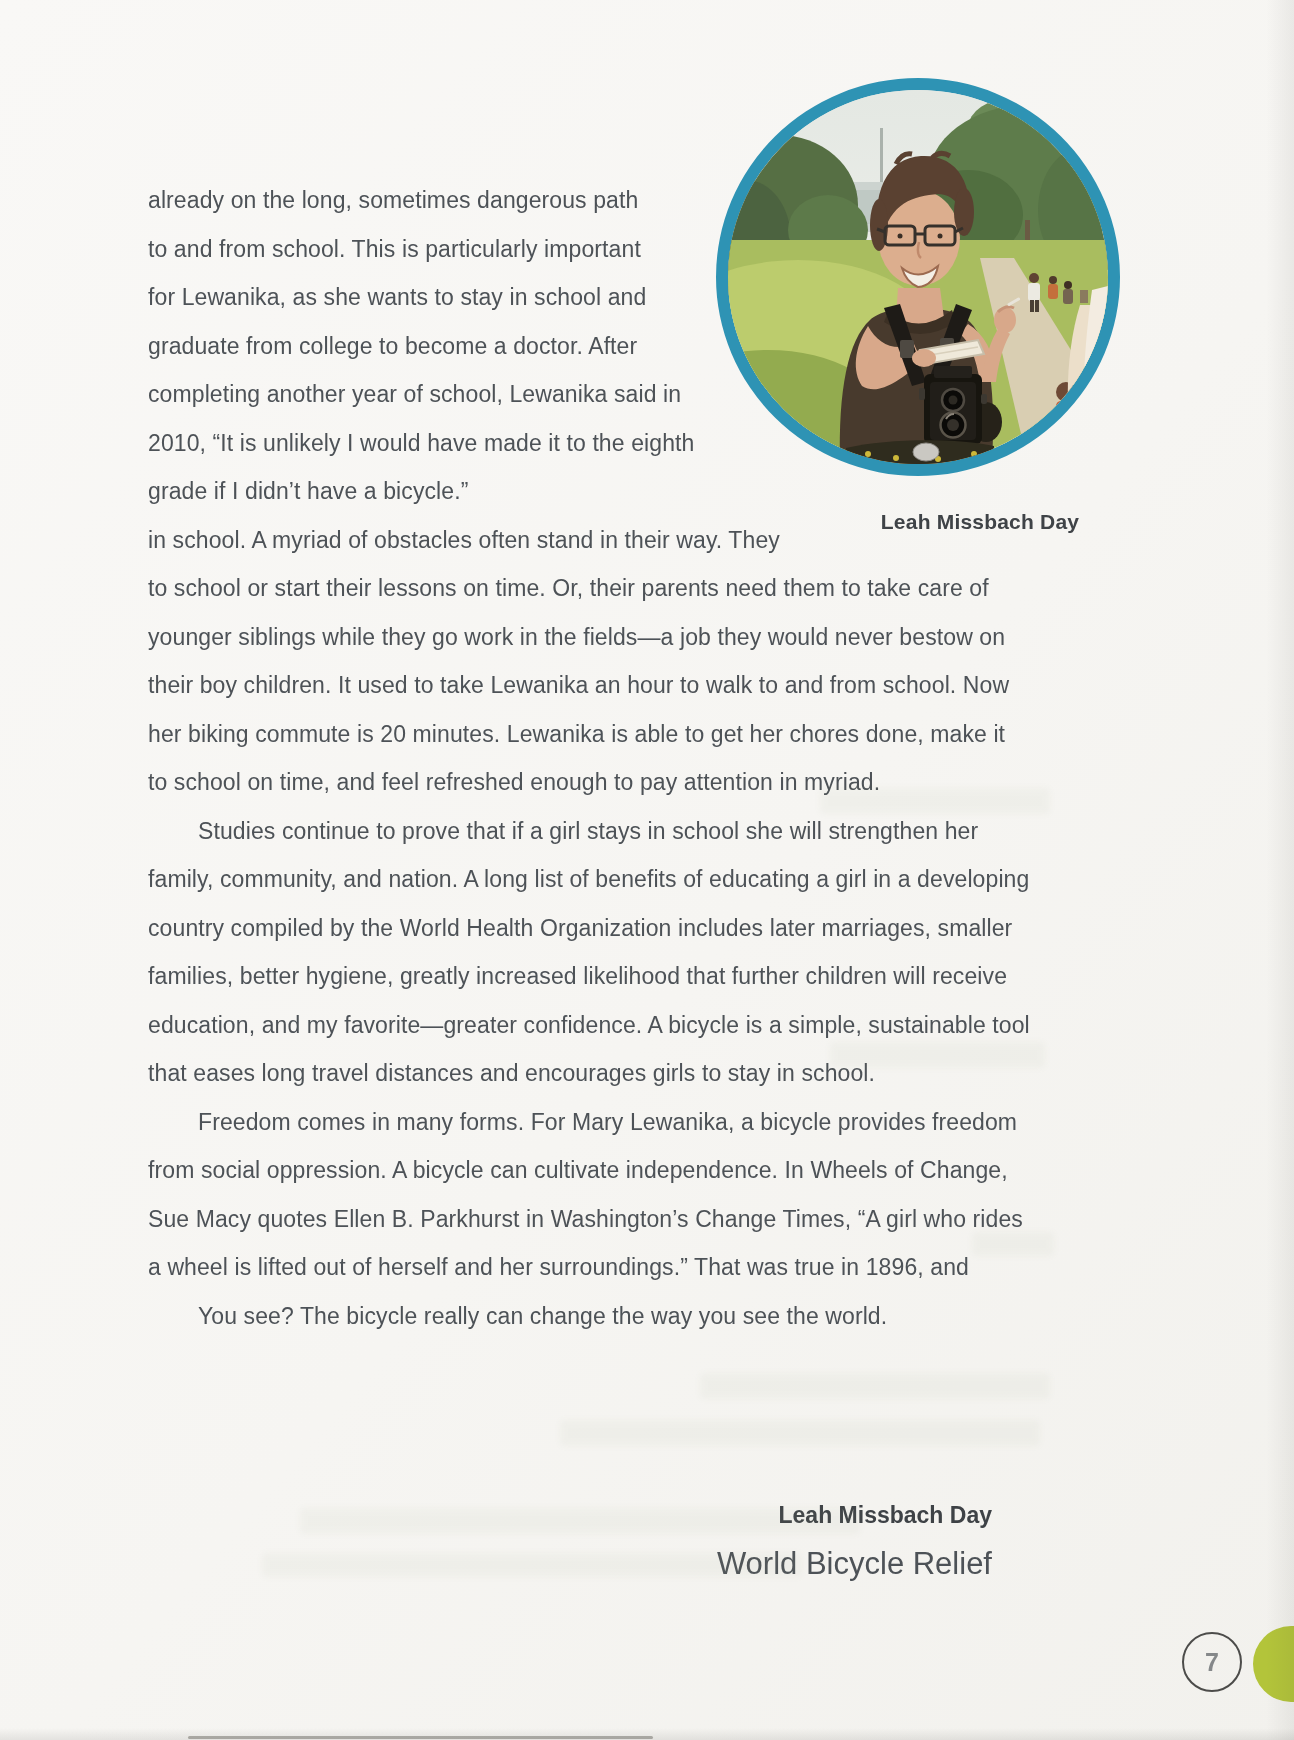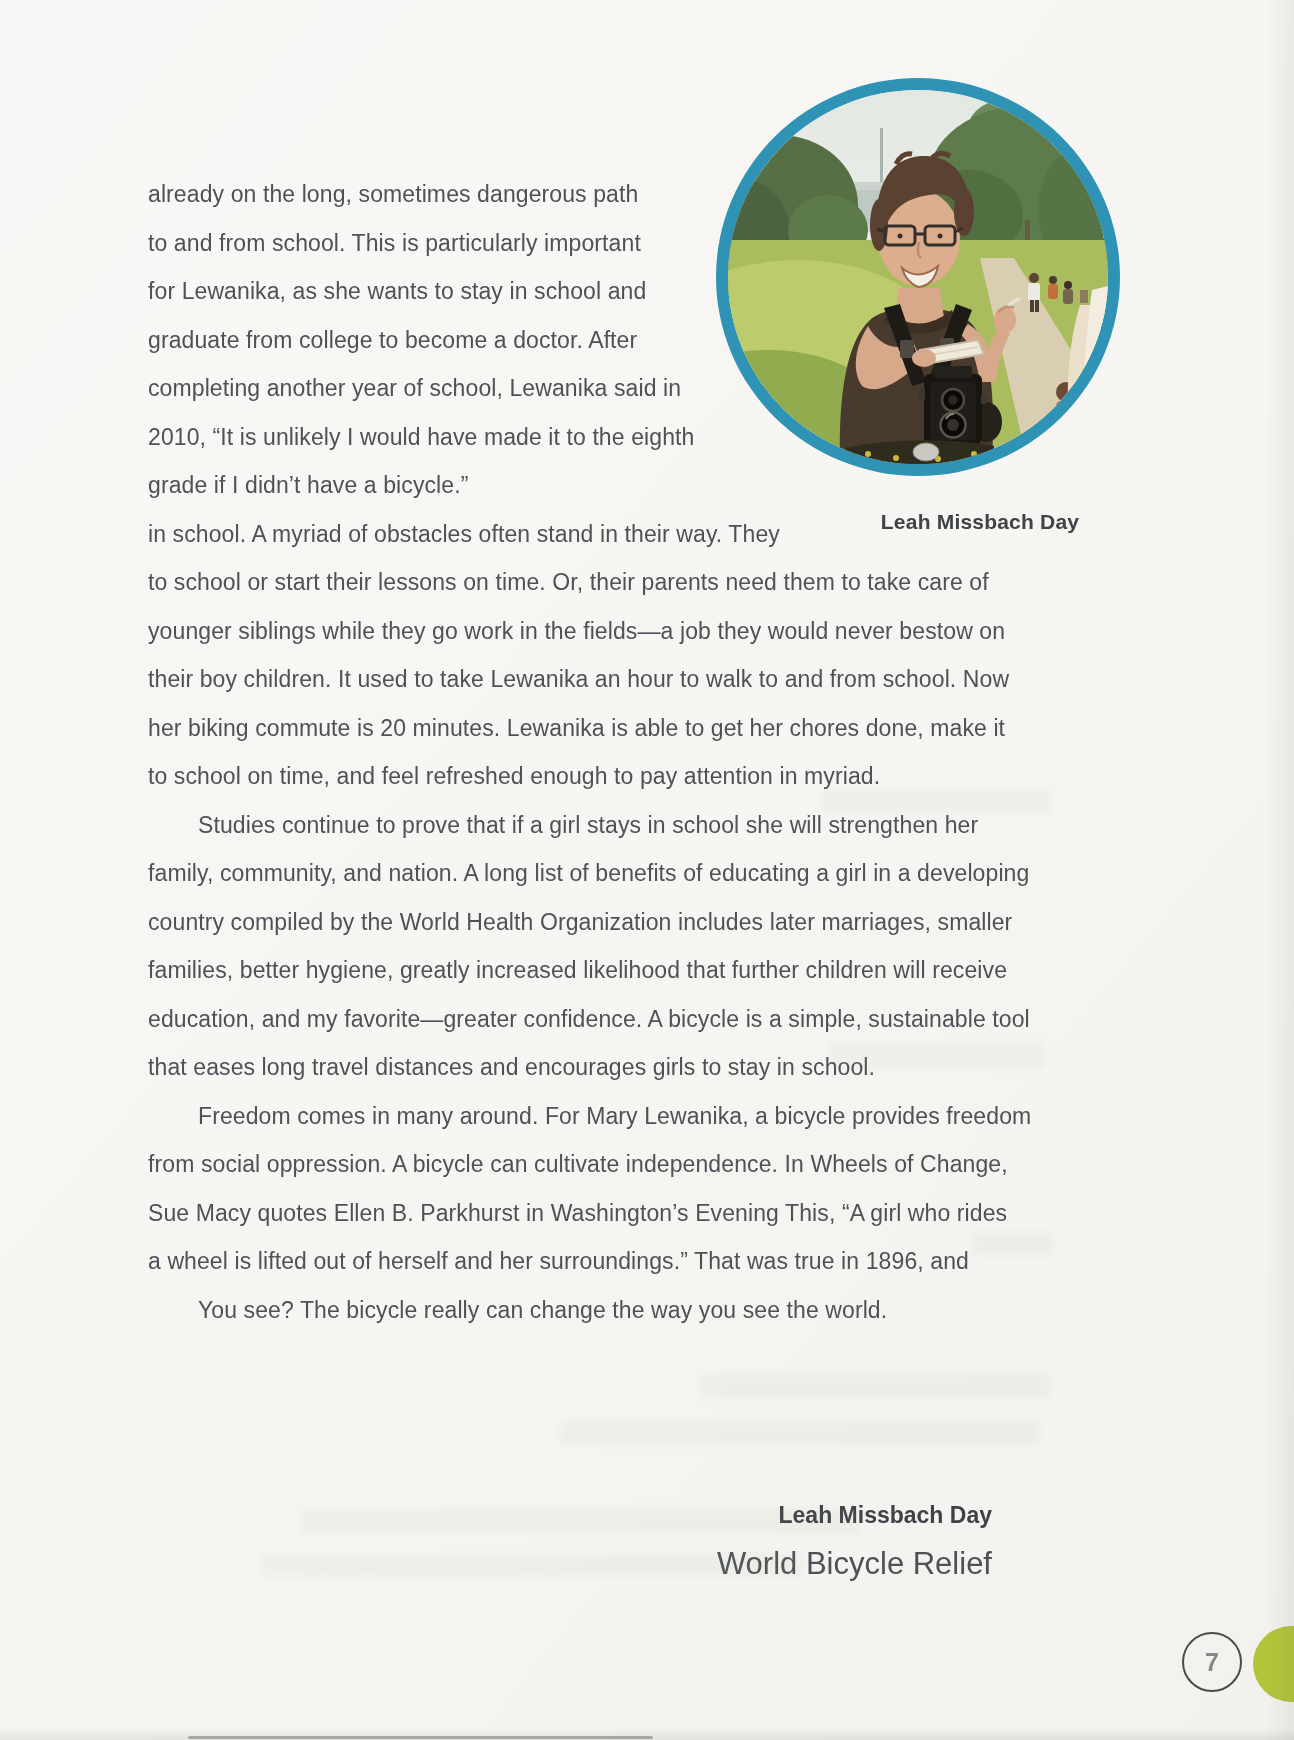--- a/index.html
+++ b/index.html
@@ -10,21 +10,21 @@
   }
   
   .edge-right { position:absolute; right:0; top:0; width:28px; height:100%;
     background:linear-gradient(to right, rgba(60,60,55,0), rgba(60,60,55,0.07)); }
   .edge-bottom { position:absolute; left:0; bottom:0; width:100%; height:12px;
     background:linear-gradient(to bottom, rgba(60,60,55,0), rgba(60,60,55,0.10)); }
   .edge-bottom-line { position:absolute; left:188px; bottom:1px; width:465px; height:3px;
     background:#87857f; opacity:.65; border-radius:2px; }
 
   
-  .article { position:absolute; left:148px; top:170px; width:1010px; }
+  .article { position:absolute; left:148px; top:176px; width:1010px; }
   .line { height:48.5px; line-height:48.5px; white-space:nowrap;
     font-size:23px; color:#4d5257; letter-spacing:0.1px; }
   .line.indent { padding-left:50px; }
   .it { }
 
   
   .photo { position:absolute; left:716px; top:78px; width:404px; height:398px;
     border:12px solid #2e93b4; border-radius:50%; box-sizing:border-box;
     overflow:hidden; background:#e3e7e1; }
   .photo svg { width:100%; height:100%; display:block; }
@@ -174,23 +174,23 @@
       <div class="line"><span>younger siblings while they go work in the fields—a job they would never bestow on</span></div>
       <div class="line"><span>their boy children. It used to take Lewanika an hour to walk to and from school. Now</span></div>
       <div class="line"><span>her biking commute is 20 minutes. Lewanika is able to get her chores done, make it</span></div>
       <div class="line"><span>to school on time, and feel refreshed enough to pay attention in myriad.</span></div>
       <div class="line indent"><span>Studies continue to prove that if a girl stays in school she will strengthen her</span></div>
       <div class="line"><span>family, community, and nation. A long list of benefits of educating a girl in a developing</span></div>
       <div class="line"><span>country compiled by the World Health Organization includes later marriages, smaller</span></div>
       <div class="line"><span>families, better hygiene, greatly increased likelihood that further children will receive</span></div>
       <div class="line"><span>education, and my favorite—greater confidence. A bicycle is a simple, sustainable tool</span></div>
       <div class="line"><span>that eases long travel distances and encourages girls to stay in school.</span></div>
-      <div class="line indent"><span>Freedom comes in many around. For Mary Lewanika, a bicycle provides freedom</span></div>
+      <div class="line indent"><span>Freedom comes in many forms. For Mary Lewanika, a bicycle provides freedom</span></div>
       <div class="line"><span>from social oppression. A bicycle can cultivate independence. In </span><span class="it">Wheels of Change</span><span>,</span></div>
-      <div class="line"><span>Sue Macy quotes Ellen B. Parkhurst in Washington’s </span><span class="it">Evening This</span><span>, “A girl who rides</span></div>
+      <div class="line"><span>Sue Macy quotes Ellen B. Parkhurst in Washington’s </span><span class="it">Change Times</span><span>, “A girl who rides</span></div>
       <div class="line"><span>a wheel is lifted out of herself and her surroundings.” That was true in 1896, and</span></div>
       <div class="line indent"><span>You see? The bicycle really can change the way you see the world.</span></div>
     </div>
 
   <div class="signature">
     <div class="name">Leah Missbach Day</div>
     <div class="org">World Bicycle Relief</div>
   </div>
 
   <div class="ghost g1"></div>

